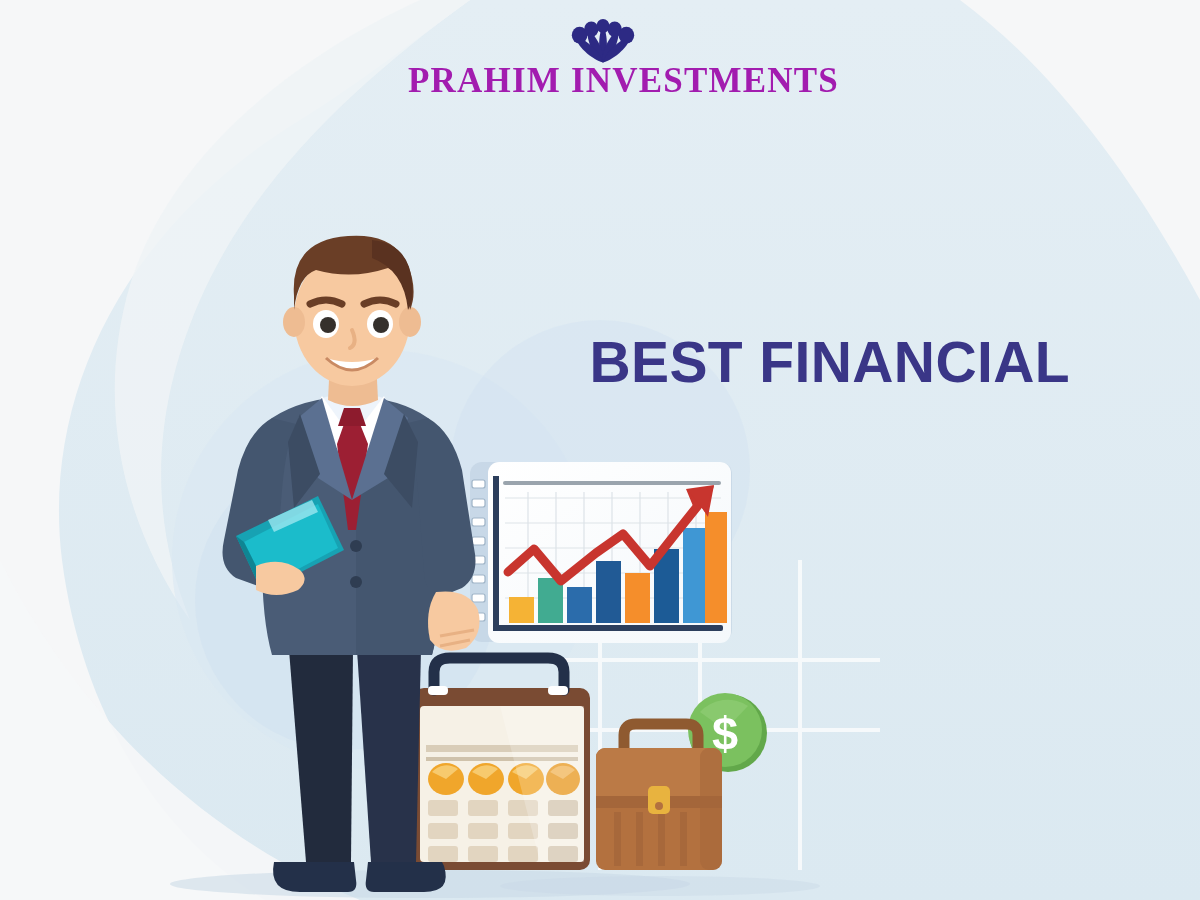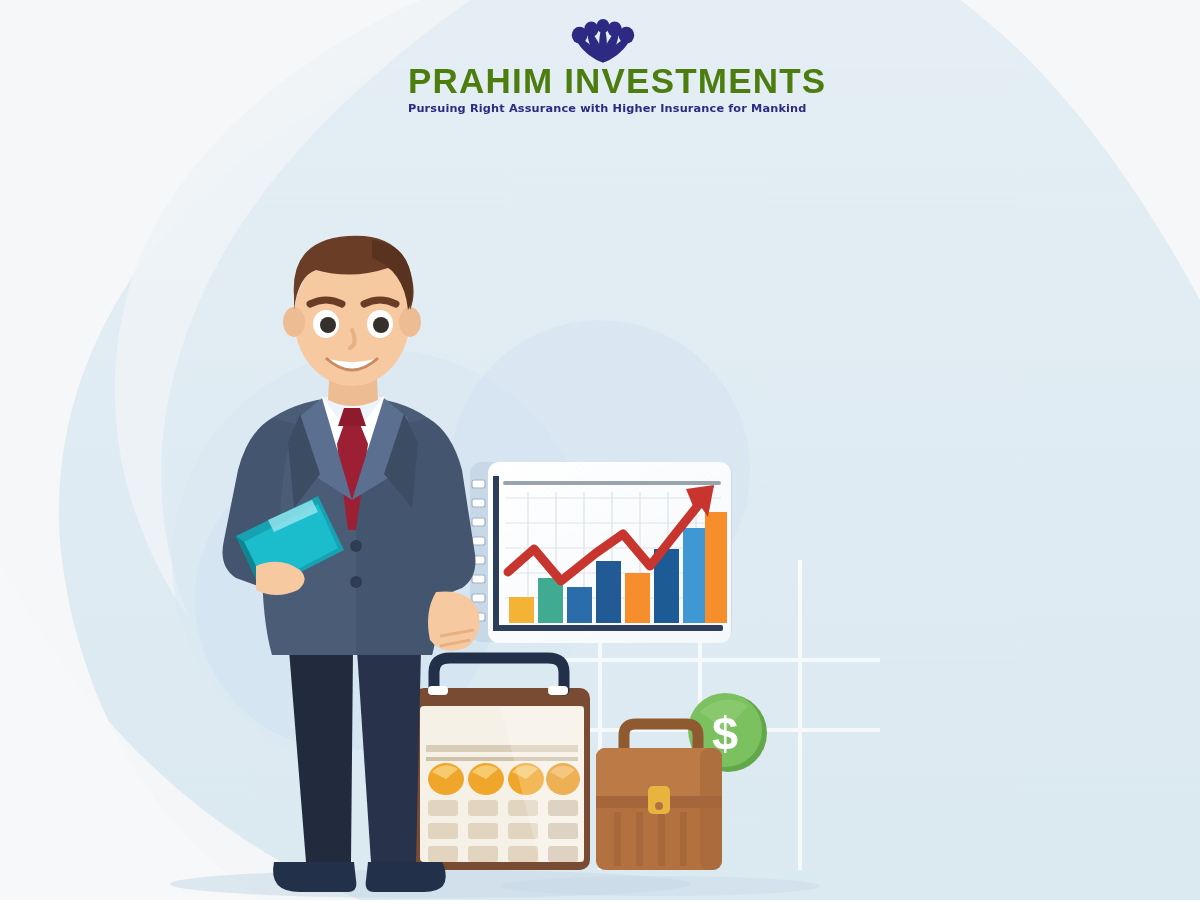--- a/index.html
+++ b/index.html
@@ -34,25 +34,25 @@
     z-index: 40;
   }
   #logo-mark {
     display: block;
     margin: 0 auto;
     width: 78px;
     height: 46px;
   }
   #logo-wordmark {
     margin: 0;
-    font-family: Liberation Sans, sans-serif;
+    font-family: Liberation Serif, serif;
     font-weight: 700;
     font-size: 35px;
     letter-spacing: 1.2px;
-    color: #4d7c0f;
+    color: #a21caf;
     line-height: 0.98;
     white-space: nowrap;
   }
   #logo-tagline {
     margin: 4px 0 0 0;
     font-family: "DejaVu Sans", sans-serif;
     font-weight: 700;
     font-size: 11.3px;
     letter-spacing: 0.15px;
     color: #2d2a84;
@@ -356,19 +356,19 @@
         <path d="M60 68 C 40 62, 20 42, 16 26 C 34 32, 58 54, 60 68 Z"></path>
         <path d="M60 68 C 80 62, 100 42, 104 26 C 86 32, 62 54, 60 68 Z"></path>
         <ellipse cx="24" cy="26" rx="12" ry="13"></ellipse>
         <ellipse cx="42" cy="17" rx="11" ry="12"></ellipse>
         <ellipse cx="60" cy="12" rx="10" ry="11"></ellipse>
         <ellipse cx="78" cy="17" rx="11" ry="12"></ellipse>
         <ellipse cx="96" cy="26" rx="12" ry="13"></ellipse>
       </g>
     </svg>
     <p id="logo-wordmark">PRAHIM INVESTMENTS</p>
-    <p id="logo-tagline">Pursuing Right Assurance with Higher Insurance for Mankind</p>
   </div>
 
   <div id="headline-block">
+    <h1 id="headline-primary">BEST FINANCIAL</h1>
   </div>
 
 </div>
 
 </body></html>

